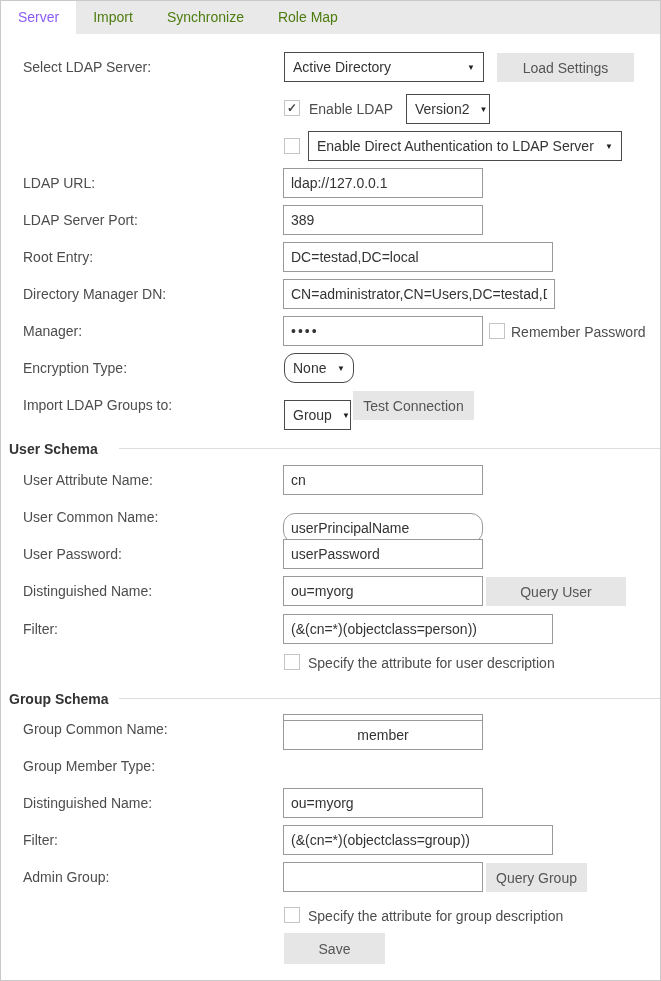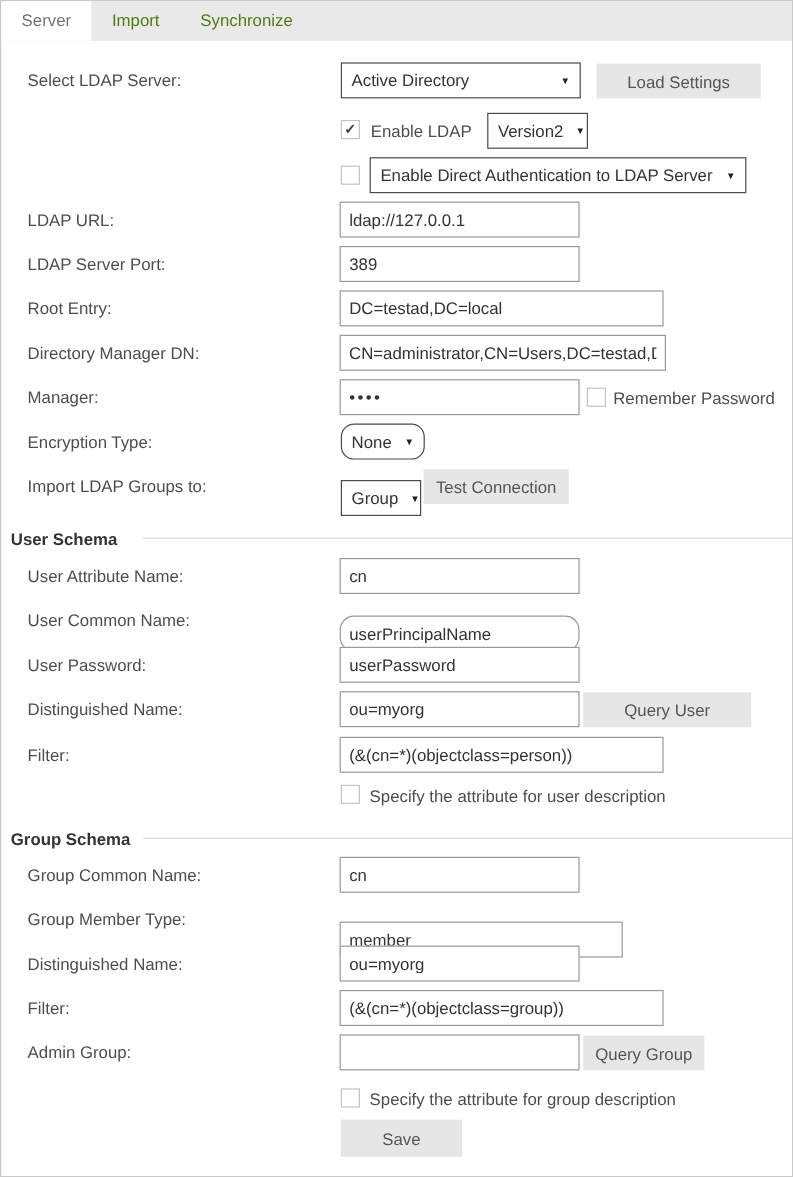--- a/index.html
+++ b/index.html
@@ -10,21 +10,21 @@
     border:1px solid #c9c9c9; background:#fff; overflow:hidden;
   }
   .tabbar {
     position:absolute; top:0; left:0; width:659px; height:33px;
     background:#e9e9e9; display:flex;
   }
   .tab {
     padding:0 17px; line-height:33px; font-size:14px; color:#4d7c0f;
     cursor:pointer; white-space:nowrap;
   }
-  .tab.active { background:#ffffff; color:#737373; }
+  .tab.active { background:#ffffff; color:#8b5cf6; }
   .lbl {
     position:absolute; left:22px; font-size:14px; color:#4d4d4d;
     line-height:16px; white-space:nowrap;
   }
   .inp {
     position:absolute; height:30px; border:1px solid #999999; background:#fff;
     font-family:inherit; font-size:14px; color:#333333; padding:0 7px; outline:none;
   }
   .inp.pw { letter-spacing:2px; }
   .sel {
@@ -49,20 +49,21 @@
 </style>
 </head>
 <body>
 
 <div class="page">
 
   <div class="tabbar">
     <div class="tab active">Server</div>
     <div class="tab">Import</div>
     <div class="tab">Synchronize</div>
+    <div class="tab">Role Map</div>
   </div>
 
   <div class="lbl" style="top:58px;">Select LDAP Server:</div>
   <div class="sel" style="left:283px; top:51px; width:200px;">
     <span>Active Directory</span>
     <span class="arrow">▼</span>
   </div>
   <button class="btn" style="left:496px; top:52px; width:137px; height:29px;">Load Settings</button>
 
   <div class="chk" style="left:283px; top:99px;">
@@ -132,21 +133,21 @@
   <div class="chk" style="left:283px; top:653px;"></div>
   <div class="chklbl" style="left:307px; top:654px;">Specify the attribute for user description</div>
 
   <div class="heading" style="top:690px;">Group Schema</div>
   <div class="hline" style="top:697px;"></div>
 
   <div class="lbl" style="top:720px;">Group Common Name:</div>
   <input class="inp" style="left: 282px; top: 713px; width: 200px;" value="cn">
 
   <div class="lbl" style="top:757px;">Group Member Type:</div>
-  <input class="inp" style="left: 282px; top: 767px; width: 236px;" value="member">
+  <input class="inp" style="left: 282px; top: 719px; width: 200px; text-align: center;" value="member">
 
   <div class="lbl" style="top:794px;">Distinguished Name:</div>
   <input class="inp" style="left: 282px; top: 787px; width: 200px;" value="ou=myorg">
 
   <div class="lbl" style="top:831px;">Filter:</div>
   <input class="inp" style="left: 282px; top: 824px; width: 270px;" value="(&amp;(cn=*)(objectclass=group))">
 
   <div class="lbl" style="top:868px;">Admin Group:</div>
   <input class="inp" style="left: 282px; top: 861px; width: 200px;" value="">
   <button class="btn" style="left:485px; top:862px; width:101px; height:29px;">Query Group</button>

